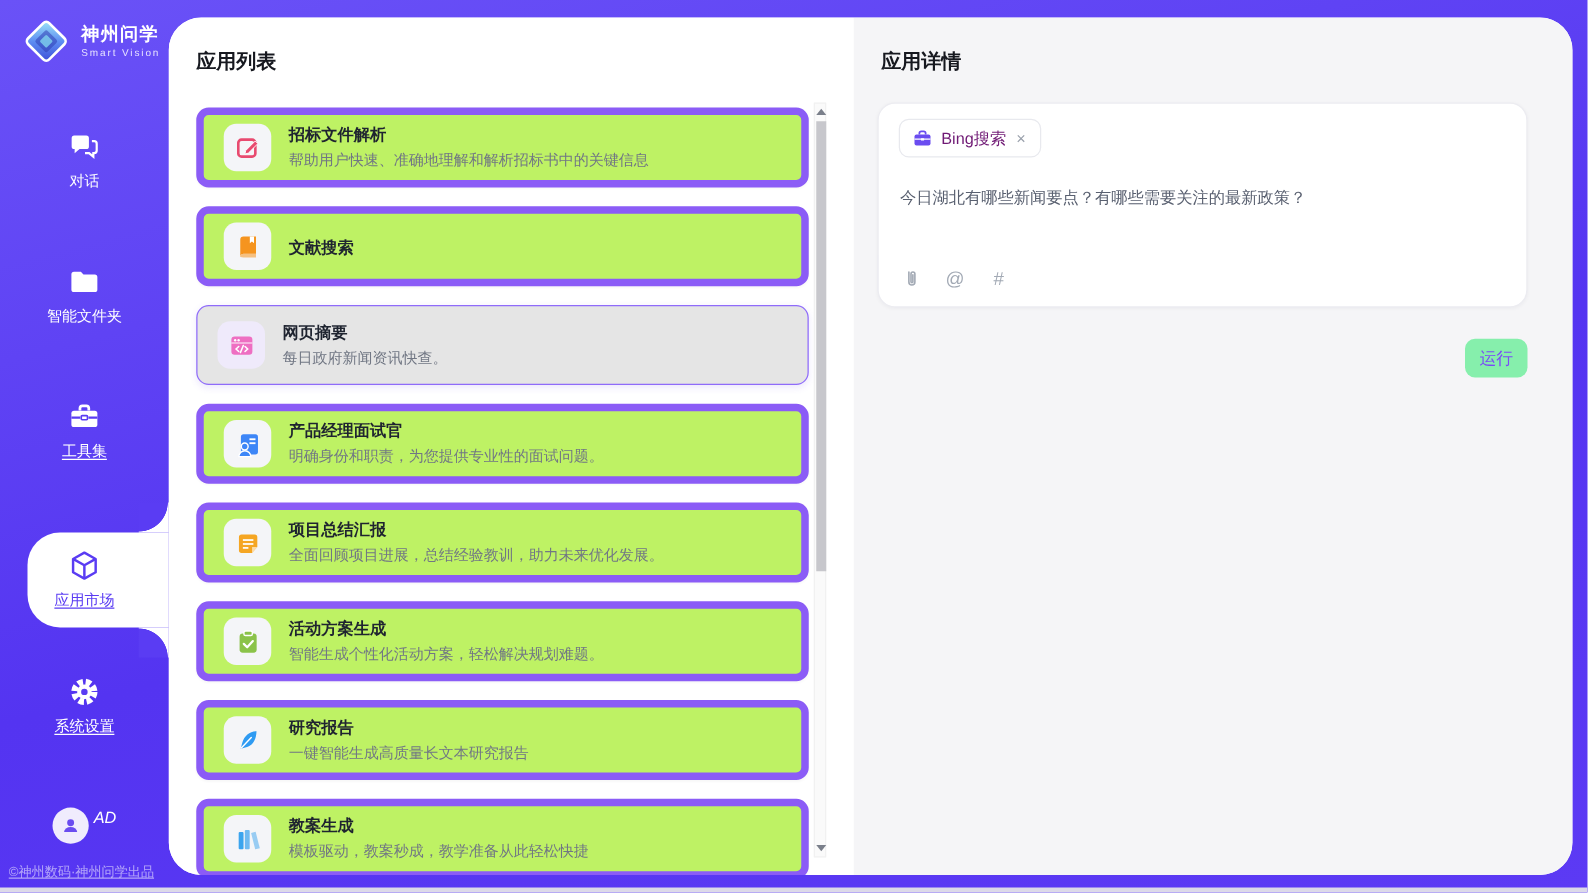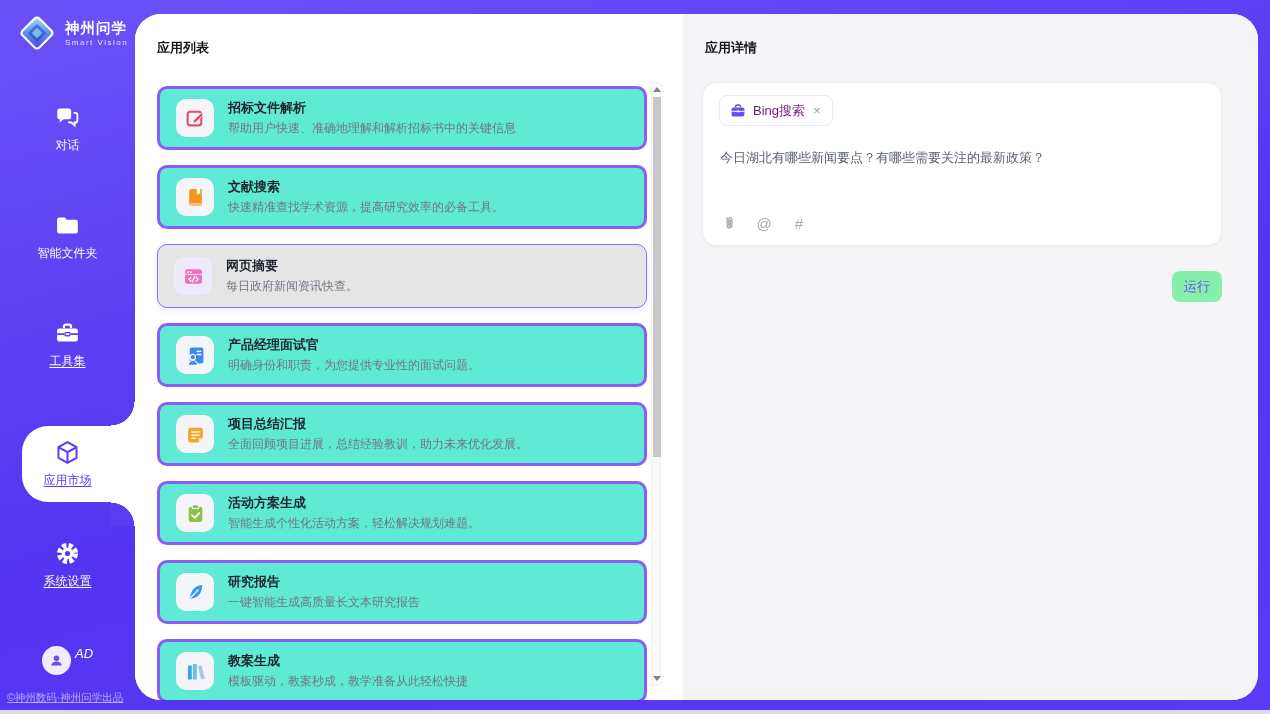--- a/index.html
+++ b/index.html
@@ -37,26 +37,26 @@
   .fillet.top{top:-24px;background:radial-gradient(circle at 0 0,var(--purple) 23px,#fff 23.5px);}
   .fillet.bottom{bottom:-24px;background:radial-gradient(circle at 0 100%,var(--purple) 23px,#fff 23.5px);}
   .user-row{position:absolute;left:0;top:646px;width:135px;display:flex;align-items:flex-start;justify-content:center;gap:4px;cursor:pointer;font-style:italic;}
   .avatar{width:29px;height:29px;border-radius:50%;background:#f0ecfd;display:flex;align-items:center;justify-content:center;color:#6a4cf0;}
   .avatar svg{width:19px;height:19px;}
   .user-name{color:#fff;font-size:13px;}
   .side-footer{position:absolute;left:7px;top:691px;color:rgba(255,255,255,.55);font-size:10.5px;white-space:nowrap;text-decoration:underline;}
   
   .main-panel{position:absolute;left:135px;top:14px;width:1123px;height:686px;border-radius:26px;
     overflow:hidden;display:flex;background:#fff;}
-  .pane-title{font-size:13px;font-weight:bold;color:var(--ink);margin:0;}
+  .pane-title{font-size:16px;font-weight:bold;color:var(--ink);margin:0;}
   
   .list-pane{position:relative;width:548px;height:100%;background:#fff;flex:0 0 auto;}
   .list-pane .pane-title{position:absolute;left:22px;top:25px;}
   .card-list{position:absolute;left:22px;top:72px;width:490px;}
-  .app-card{width:490px;height:64px;border:3px solid #8b5cf6;border-radius:10px;background:#5eead4;
+  .app-card{width:490px;height:64px;border:6px solid #8b5cf6;border-radius:10px;background:#bef264;
     margin-bottom:15px;display:flex;align-items:center;padding:0 16px;cursor:pointer;
     box-shadow:0 1px 2px rgba(20,20,43,.03);}
   .app-card.selected{border:1px solid #8f6bfa;background:#e5e5e5;box-shadow:0 2px 6px rgba(110,70,240,.12);}
   .app-chip{width:38px;height:38px;border-radius:10px;background:#f4f5f8;display:flex;align-items:center;
     justify-content:center;flex:0 0 auto;margin-right:14px;}
   .app-card.selected .app-chip{background:#efeafb;}
   .app-chip svg{width:21px;height:21px;display:block;}
   .app-texts{min-width:0;}
   .app-name{font-size:13px;font-weight:bold;color:#1f2430;line-height:15px;}
   .app-desc{font-size:12px;color:var(--gray);margin-top:5px;white-space:nowrap;overflow:hidden;}
@@ -201,21 +201,20 @@
         <div class="app-card">
     <span class="app-chip">
             <svg viewBox="0 0 20 20">
               <path d="M4 4.5A2.5 2.5 0 0 1 6.5 2H16v13.2H6.5A2.5 2.5 0 0 0 4 17.7z" fill="#f5941f"></path>
               <path d="M4 17.7A2.5 2.5 0 0 1 6.5 15.2H16v2.8H6.5" fill="#f5941f" opacity=".55"></path>
               <path d="M11.3 2h3.2v5.2l-1.6-1.3-1.6 1.3z" fill="#fff"></path>
             </svg>
           </span>
     <span class="app-texts">
       <div class="app-name">文献搜索</div>
-      <div class="app-desc">快速精准查找学术资源，提高研究效率的必备工具。</div>
     </span>
   </div>
         <div class="app-card selected">
     <span class="app-chip">
             <svg viewBox="0 0 20 20">
               <rect x="2" y="3" width="16" height="14" rx="2.5" fill="#ee6fc2"></rect>
               <circle cx="4.9" cy="5.9" r=".9" fill="#fff"></circle>
               <circle cx="7.5" cy="5.9" r=".9" fill="#fff"></circle>
               <path d="M2 8h16" stroke="#fff" stroke-width=".9" opacity=".8"></path>
               <path d="M7.6 10.7l-2 1.9 2 1.9m4.8-3.8l2 1.9-2 1.9m-3.5.7l2.2-5.3" stroke="#fff" stroke-width="1.2" fill="none" stroke-linecap="round"></path>

